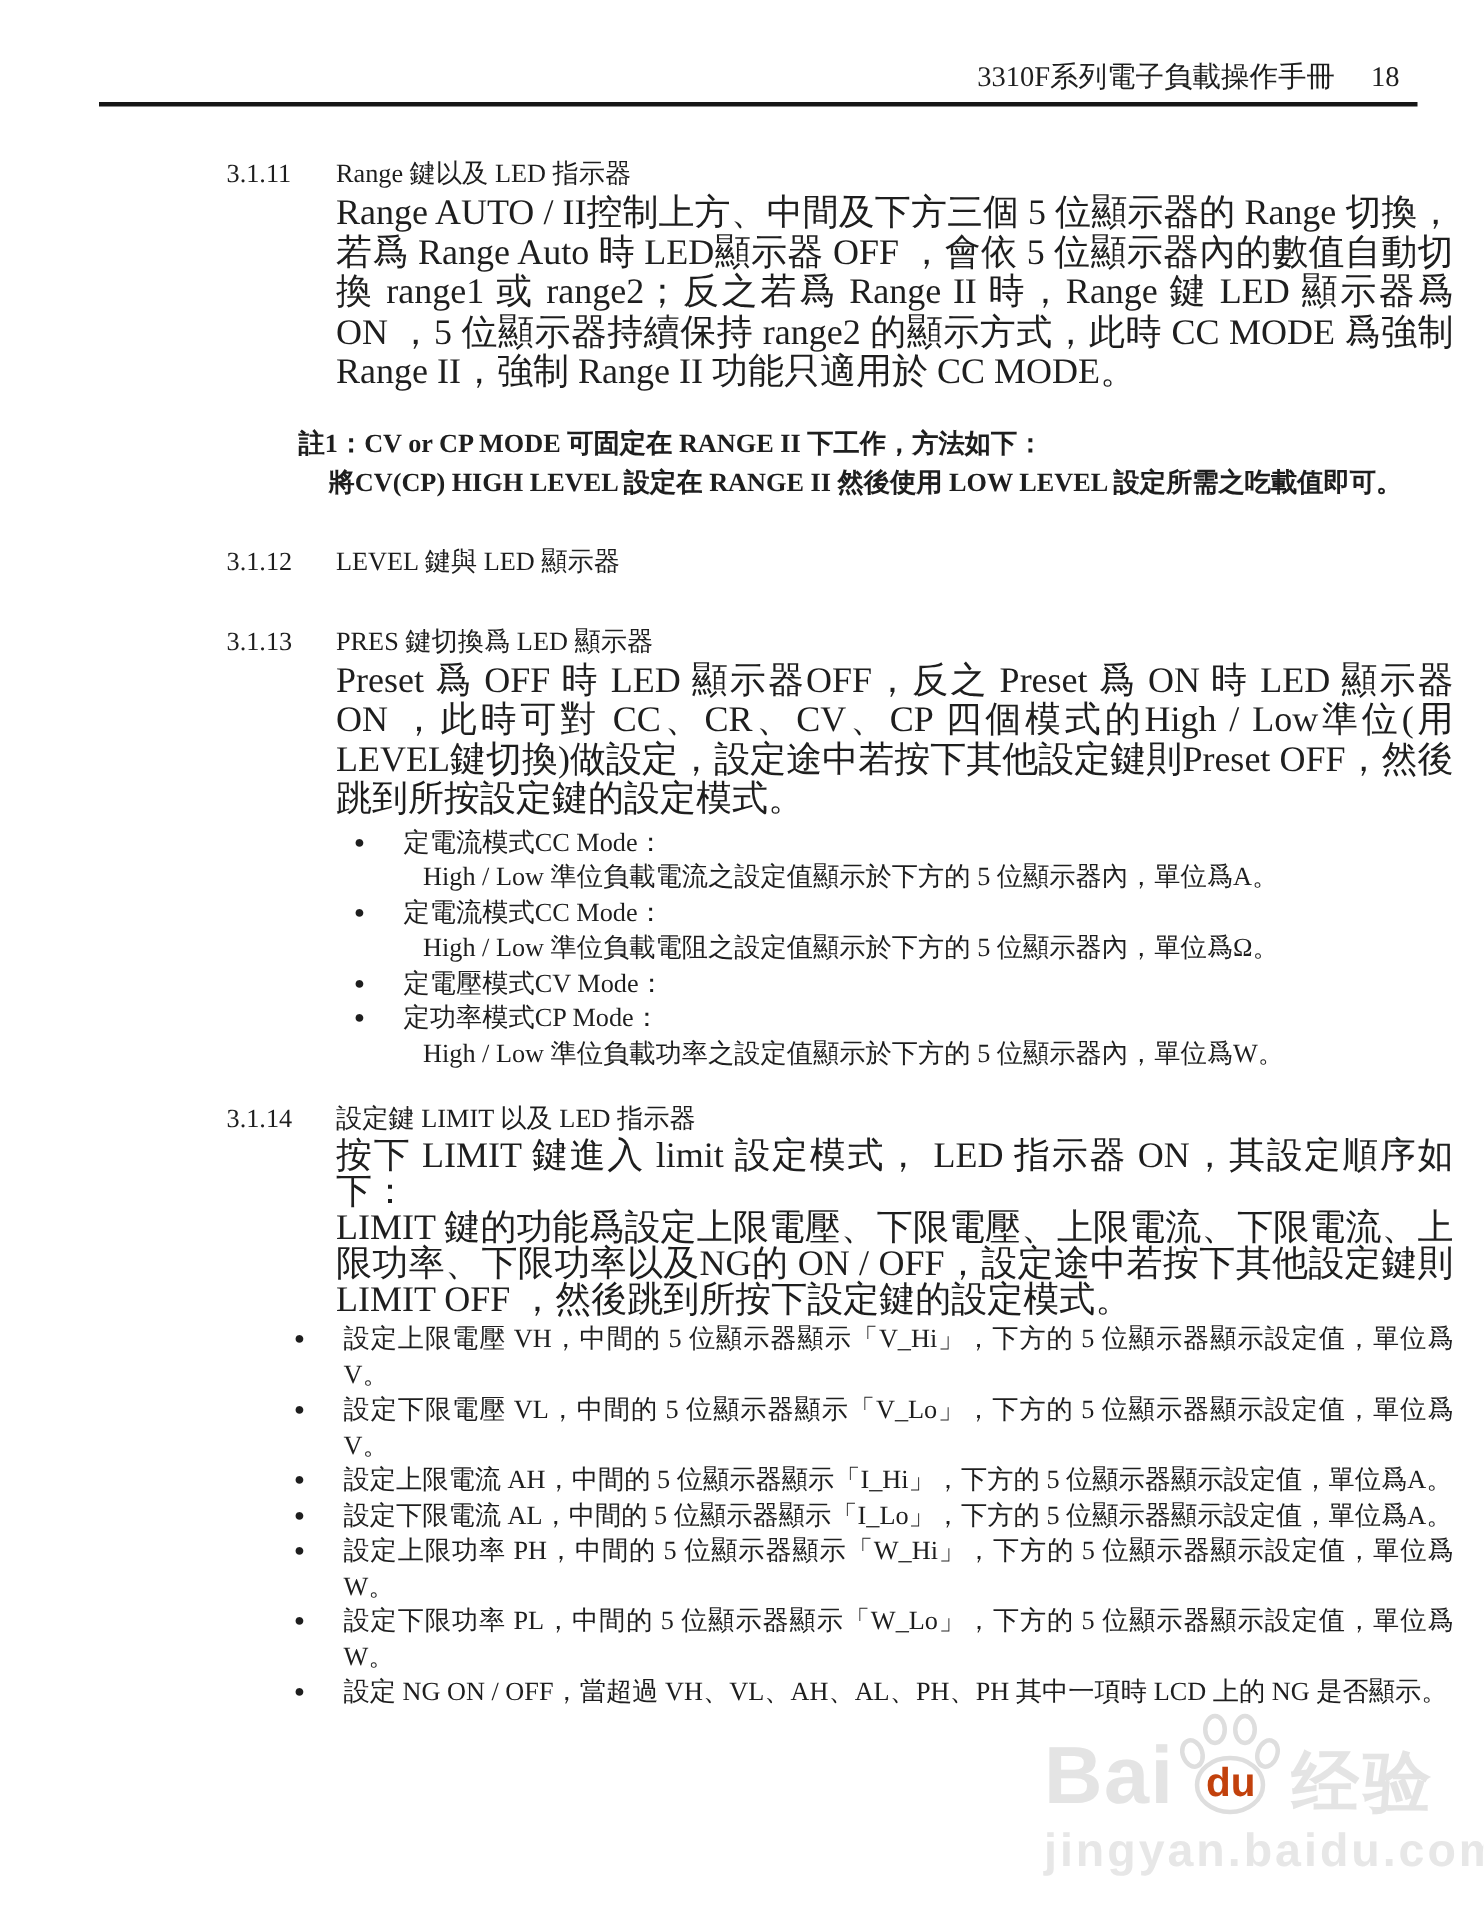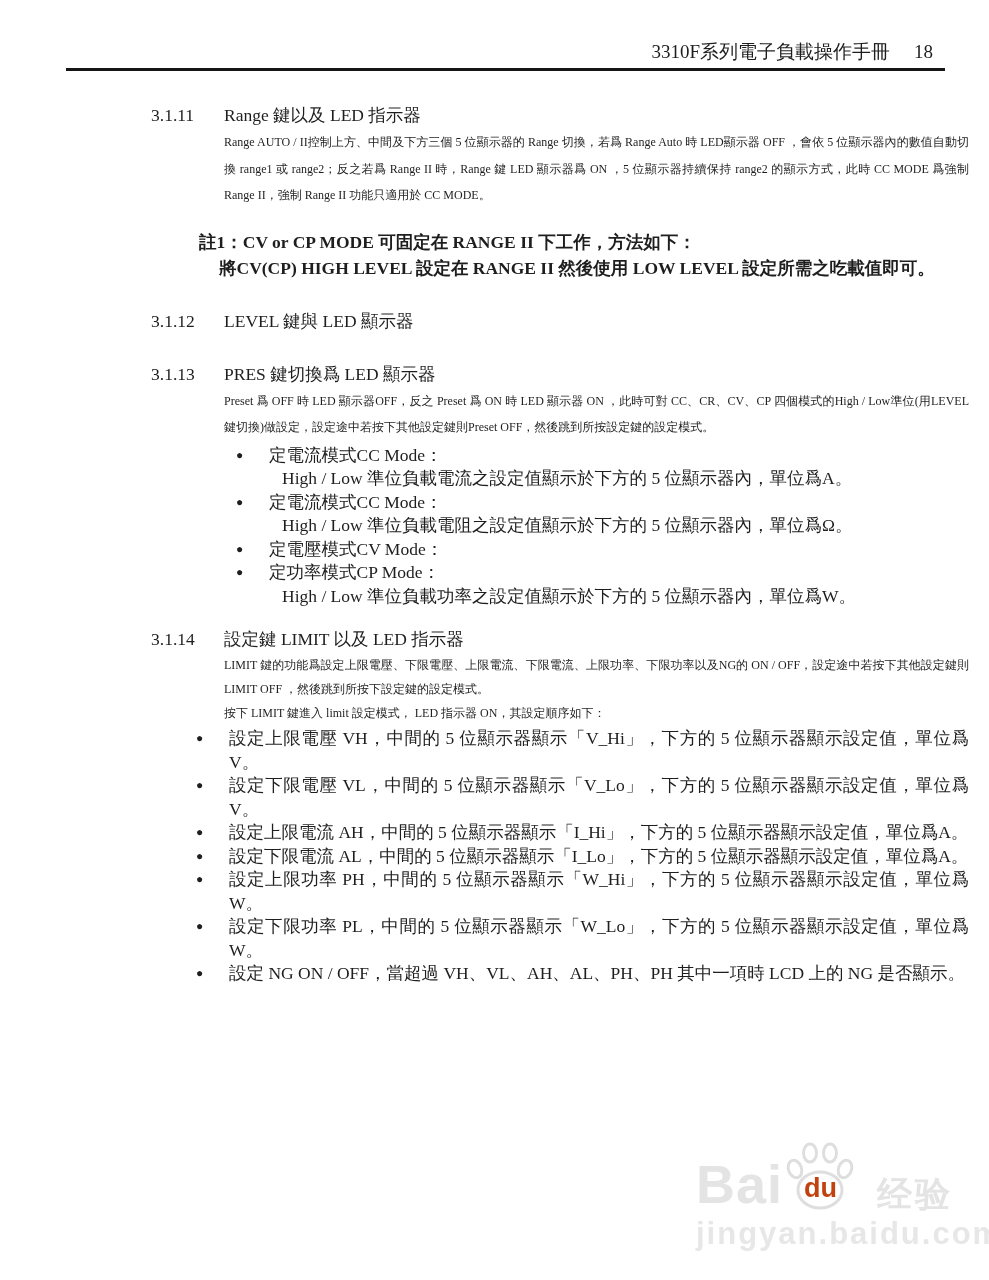--- a/index.html
+++ b/index.html
@@ -23,21 +23,21 @@
   }
   
   .content{position:absolute;top:102px;left:0;right:0;margin-left:24px;}
   .sec-head{
     display:flex;margin-left:127px;
     font-size:17.5px;line-height:27px;
   }
   .sec-num{width:73px;flex:none;}
   .para{
     margin-left:200px;width:745px;
-    font-size:12px;line-height:26.5px;
+    font-size:24px;line-height:26.5px;
     text-align:justify;
   }
   .note{margin-top:20px;font-size:17.5px;line-height:26.5px;font-weight:bold;}
   .note-l1{margin-left:175px;}
   .note-l2{margin-left:195px;}
   .sec{margin-top:26px;}
   .sec-first{margin-top:0;}
   .sec-14{margin-top:18px;}
   .sec-14 .para{line-height:24px;}
   
@@ -64,21 +64,21 @@
     user-select:none;
   }
   .wm-row{display:flex;align-items:flex-end;}
   .wm-bai{font-size:54px;line-height:0.95;letter-spacing:1px;}
   .wm-paw{position:relative;width:72px;height:72px;margin:0 1px -4px 1px;}
   .wm-paw svg{position:absolute;left:0;top:0;}
   .wm-du{
     position:absolute;left:20px;top:33px;
     font-size:27px;color:#c2410c;line-height:1;
   }
-  .wm-cn{font-size:35px;line-height:0.95;letter-spacing:3px;margin-left:20px;}
+  .wm-cn{font-size:45px;line-height:0.95;letter-spacing:3px;margin-left:4px;}
   .wm-url{font-size:31px;letter-spacing:2px;margin-top:6px;color:#e7e7e7;}
   .content{z-index:1;position:absolute;}
 </style>
 </head>
 <body>
 
 <div class="page">
 
   <div class="watermark">
     <div class="wm-row">
@@ -152,22 +152,22 @@
           <div class="b-detail">High / Low 準位負載功率之設定值顯示於下方的 5 位顯示器內，單位爲W。</div>
         </div>
       </div>
     </div>
 
     <div class="sec sec-14">
       <div class="sec-head">
         <span class="sec-num">3.1.14</span>
         <span class="sec-title">設定鍵 LIMIT 以及 LED 指示器</span>
       </div>
+      <div class="para">按下 LIMIT 鍵進入 limit 設定模式， LED 指示器 ON，其設定順序如下：</div>
       <div class="para">LIMIT 鍵的功能爲設定上限電壓、下限電壓、上限電流、下限電流、上限功率、下限功率以及NG的 ON / OFF，設定途中若按下其他設定鍵則 LIMIT OFF ，然後跳到所按下設定鍵的設定模式。</div>
-      <div class="para">按下 LIMIT 鍵進入 limit 設定模式， LED 指示器 ON，其設定順序如下：</div>
       <div class="bullets-b">
         <div class="bullet-b">
           <span class="marker">●</span>
           <div>設定上限電壓 VH，中間的 5 位顯示器顯示「V_Hi」，下方的 5 位顯示器顯示設定值，單位爲V。</div>
         </div>
         <div class="bullet-b">
           <span class="marker">●</span>
           <div>設定下限電壓 VL，中間的 5 位顯示器顯示「V_Lo」，下方的 5 位顯示器顯示設定值，單位爲V。</div>
         </div>
         <div class="bullet-b">

